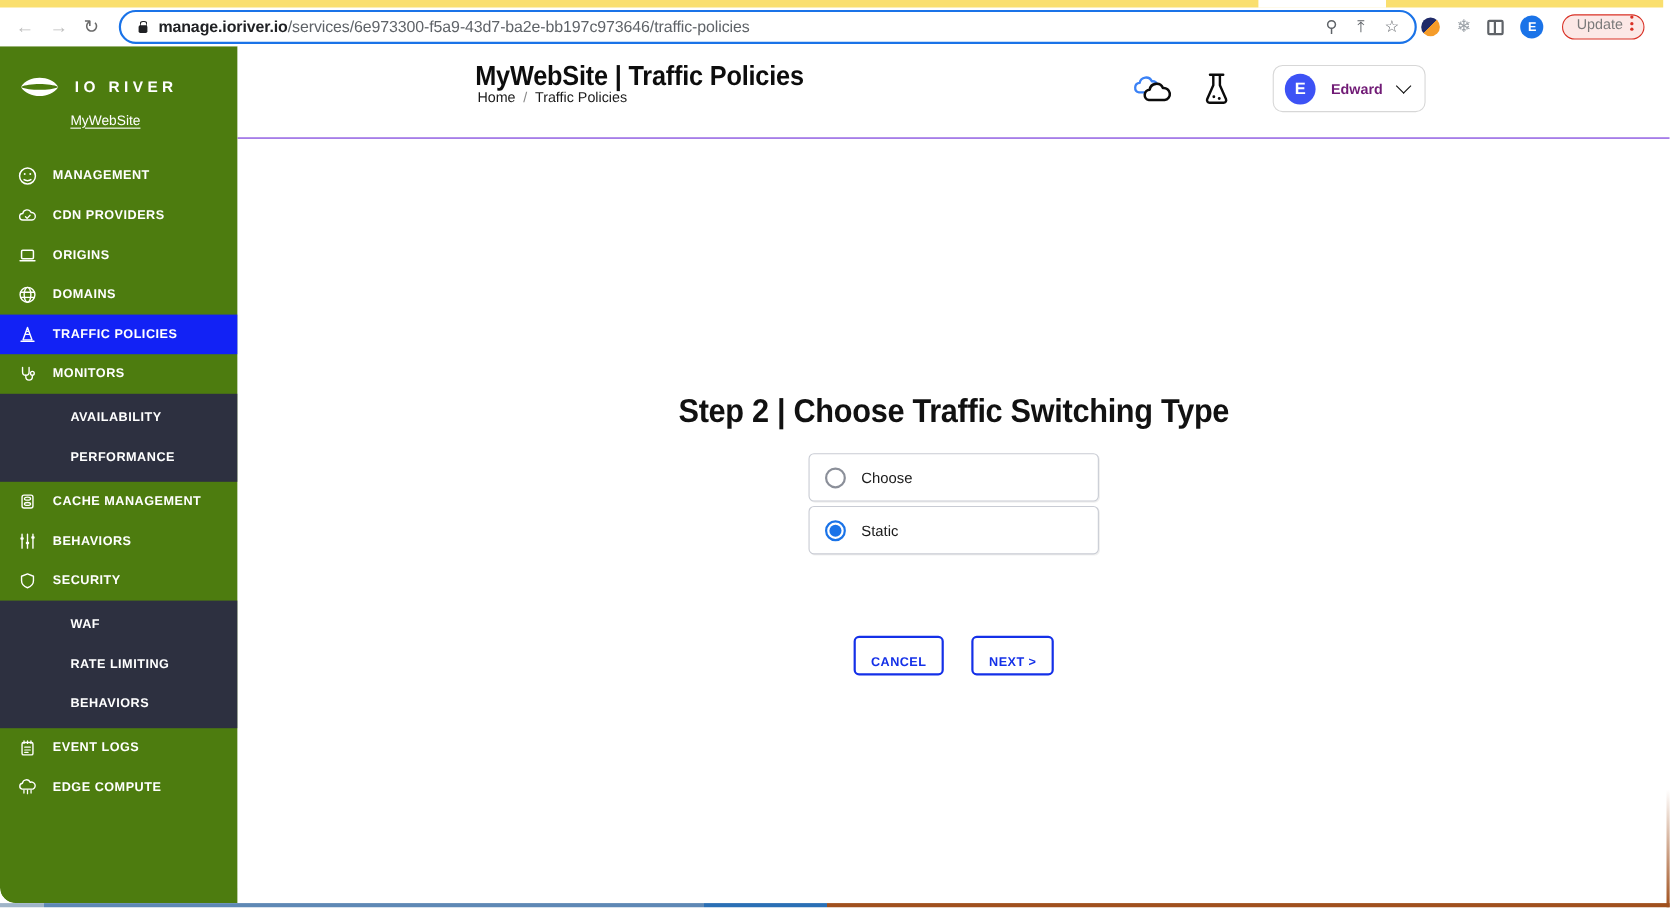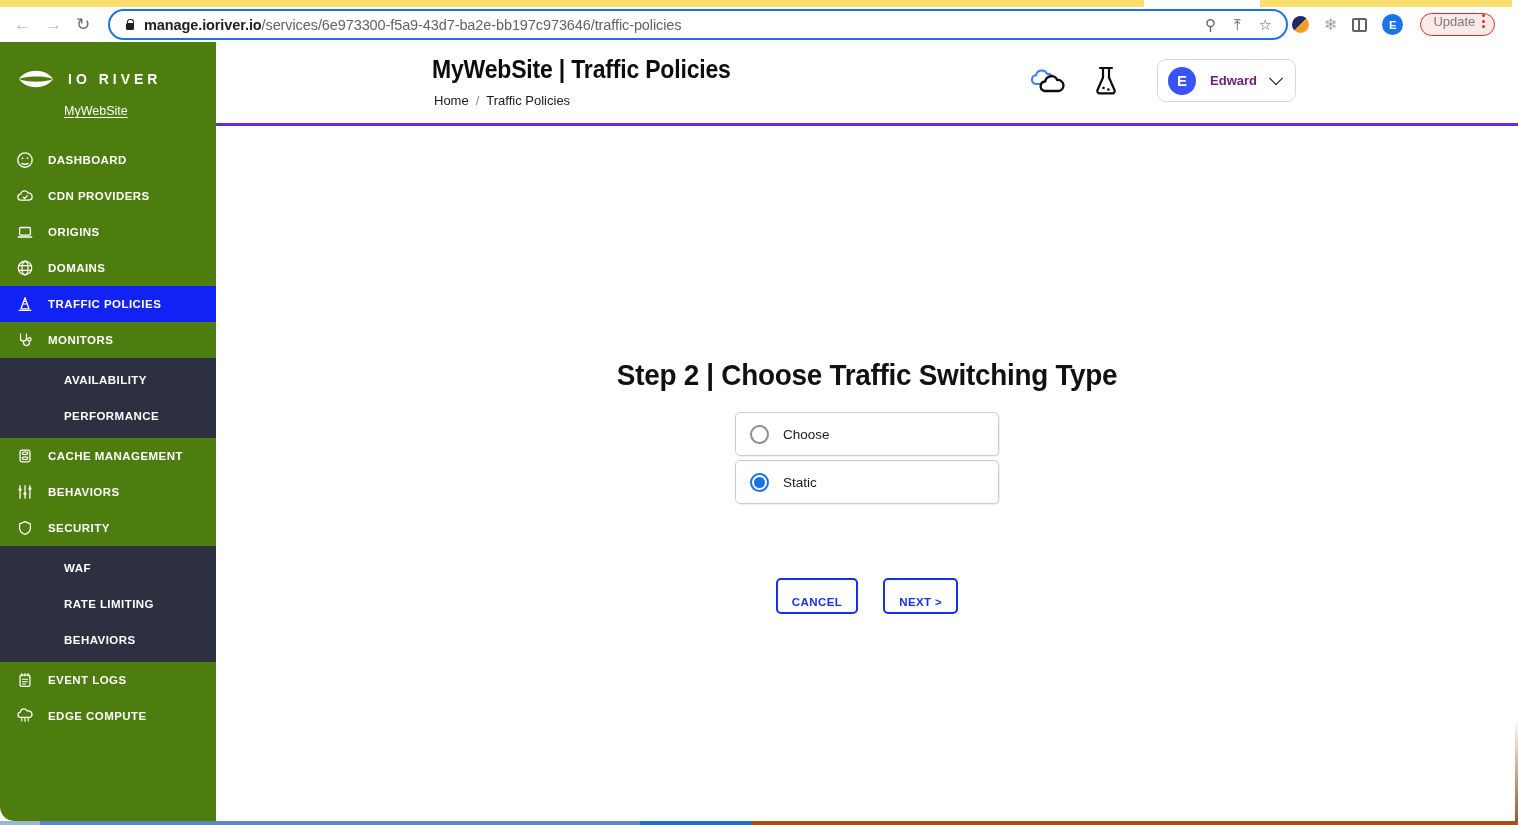--- a/index.html
+++ b/index.html
@@ -269,37 +269,37 @@
   
   .content {
     position: absolute;
     left: 216px; top: 0;
     width: 1302px; height: 779px;
     background: #ffffff;
   }
   .header {
     position: relative;
     height: 84px;
-    border-bottom: 3px solid #6d28d9;
+    border-bottom: 1px solid #6d28d9;
   }
   .header-title {
     position: absolute;
     left: 216px; top: 13px;
     font-size: 25px;
     font-weight: 700;
     color: #0d0d0d;
     font-family: "Liberation Sans Narrow", "Liberation Sans", sans-serif;
     transform: scaleX(0.92);
     transform-origin: left center;
     letter-spacing: -0.2px;
     white-space: nowrap;
   }
   .breadcrumb {
     position: absolute;
-    left: 218px; top: 51px;
+    left: 218px; top: 39px;
     font-size: 13px;
     color: #1a1a1a;
     display: flex;
     gap: 7px;
     align-items: center;
   }
   .breadcrumb .sep { color: #888; }
   .breadcrumb a { color: #1a1a1a; text-decoration: none; }
 
   .header-right {
@@ -492,21 +492,21 @@
 
         <div class="nav-item">
           <span class="nav-icon">
             <svg viewBox="0 0 20 20" width="18" height="18">
                 <circle cx="10" cy="10" r="8" fill="none" stroke="#fff" stroke-width="1.5"></circle>
                 <circle cx="7.2" cy="8" r="1" fill="#fff"></circle>
                 <circle cx="12.8" cy="8" r="1" fill="#fff"></circle>
                 <path d="M6 13.5 Q10 16 14 13.5" fill="none" stroke="#fff" stroke-width="1.5"></path>
               </svg>
           </span>
-          <span class="label">DASHBOARD</span>
+          <span class="label">MANAGEMENT</span>
         </div>
 
         <div class="nav-item">
           <span class="nav-icon">
             <svg viewBox="0 0 20 20" width="18" height="18">
                 <path d="M5.5 14.5 a3.3 3.3 0 0 1 -0.3 -6.6 a4.4 4.4 0 0 1 8.4 -1 a3.6 3.6 0 0 1 0.9 7.6 Z" fill="none" stroke="#fff" stroke-width="1.4" stroke-linejoin="round"></path>
                 <path d="M8 11.2 l1.6 1.6 l3 -3.2" fill="none" stroke="#fff" stroke-width="1.4" stroke-linecap="round"></path>
               </svg>
           </span>
           <span class="label">CDN PROVIDERS</span>

